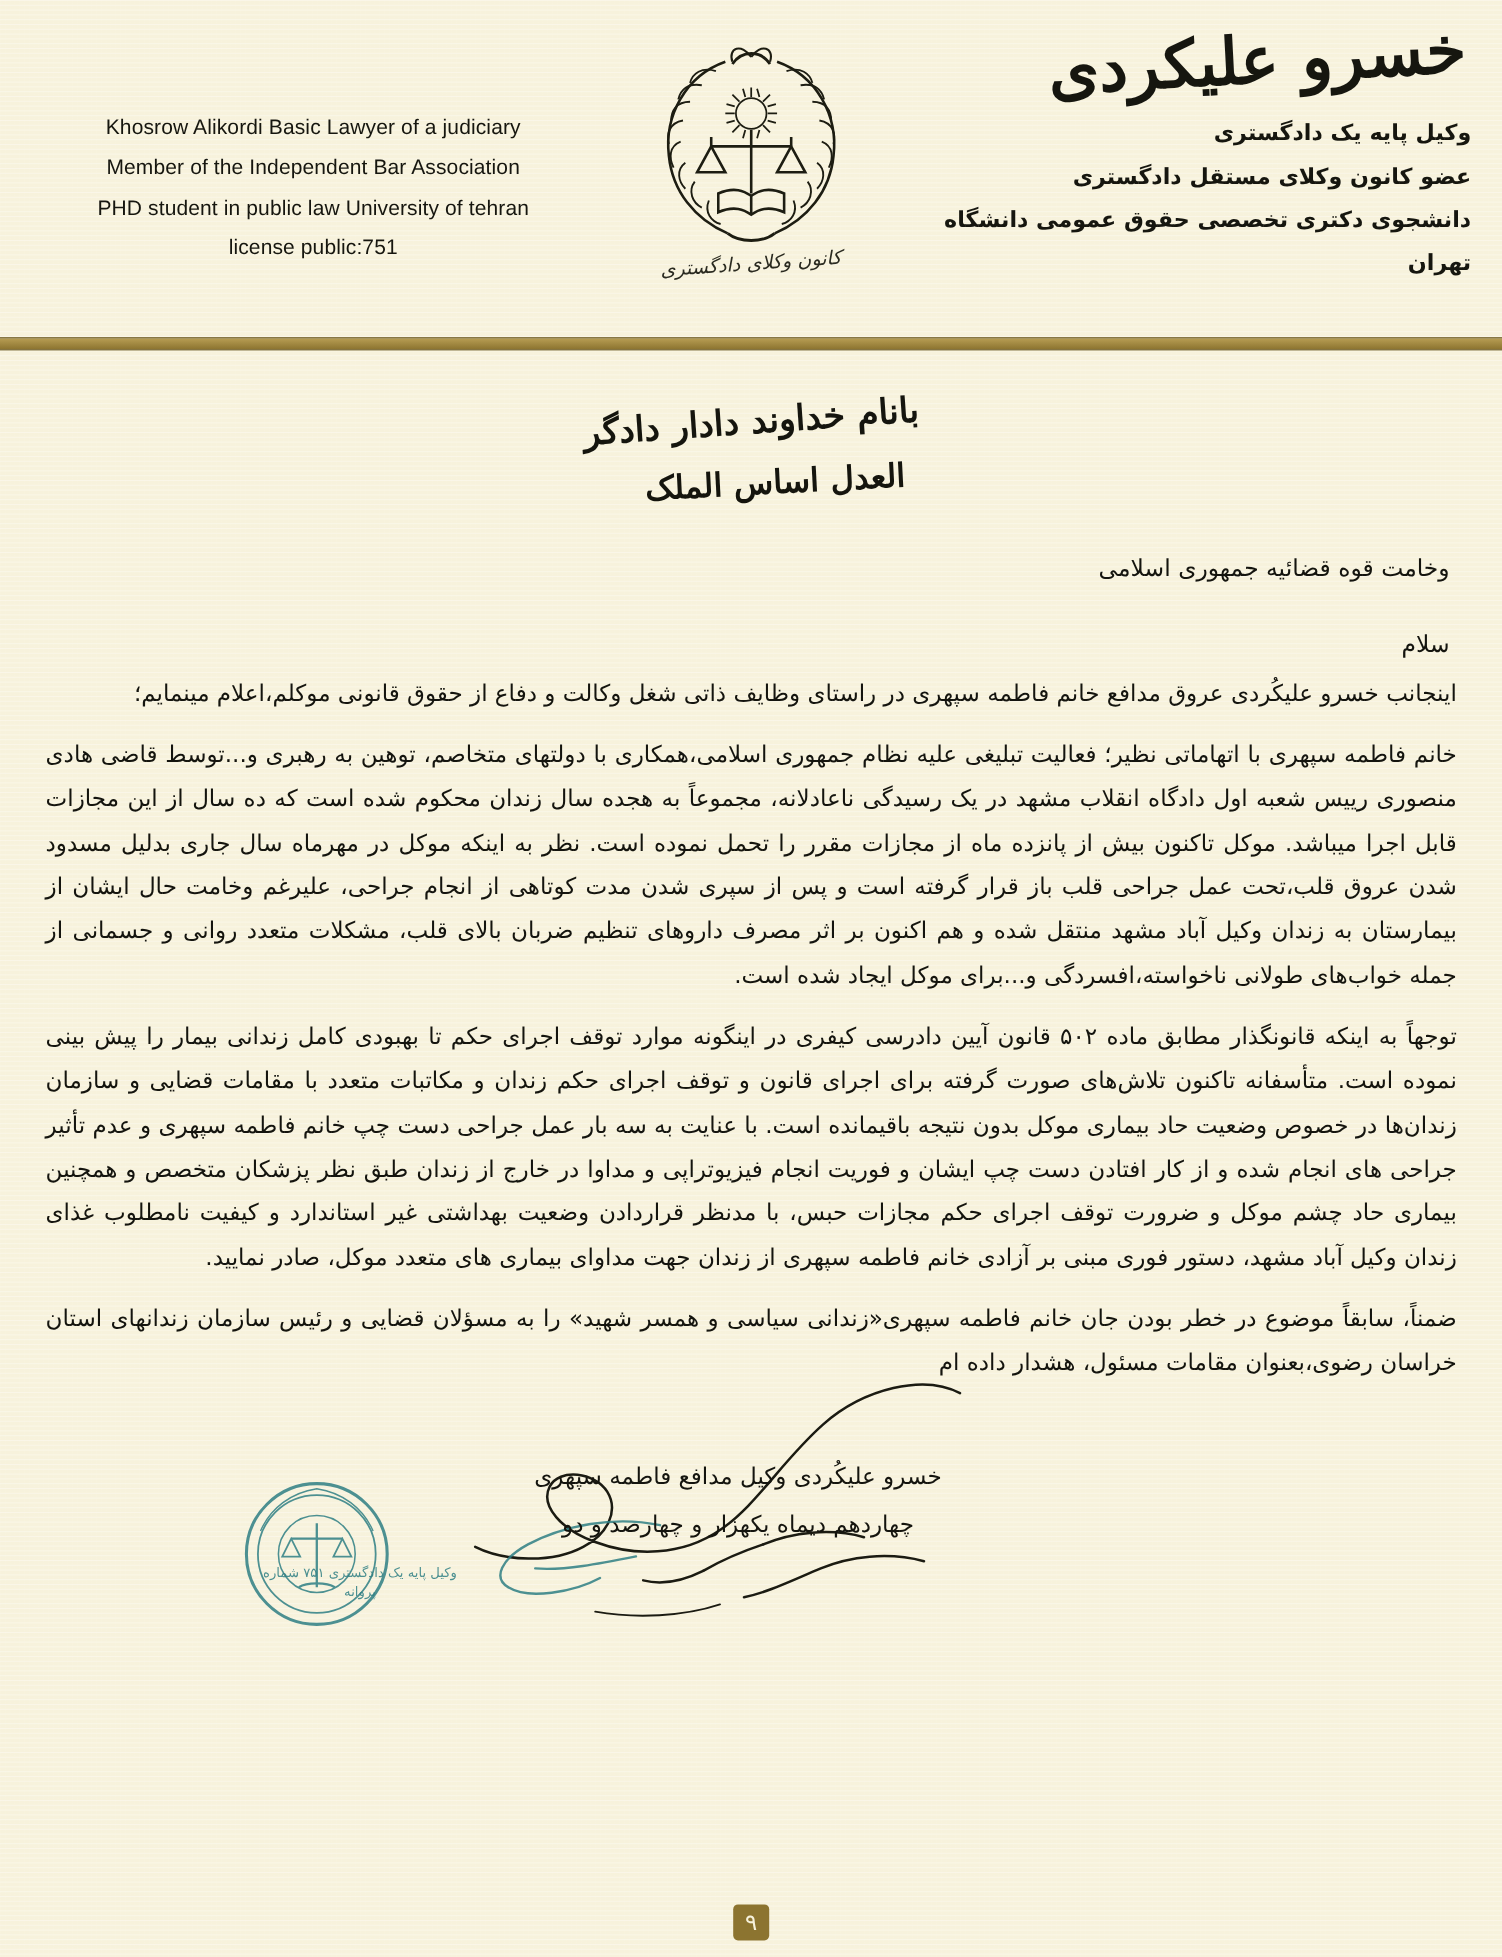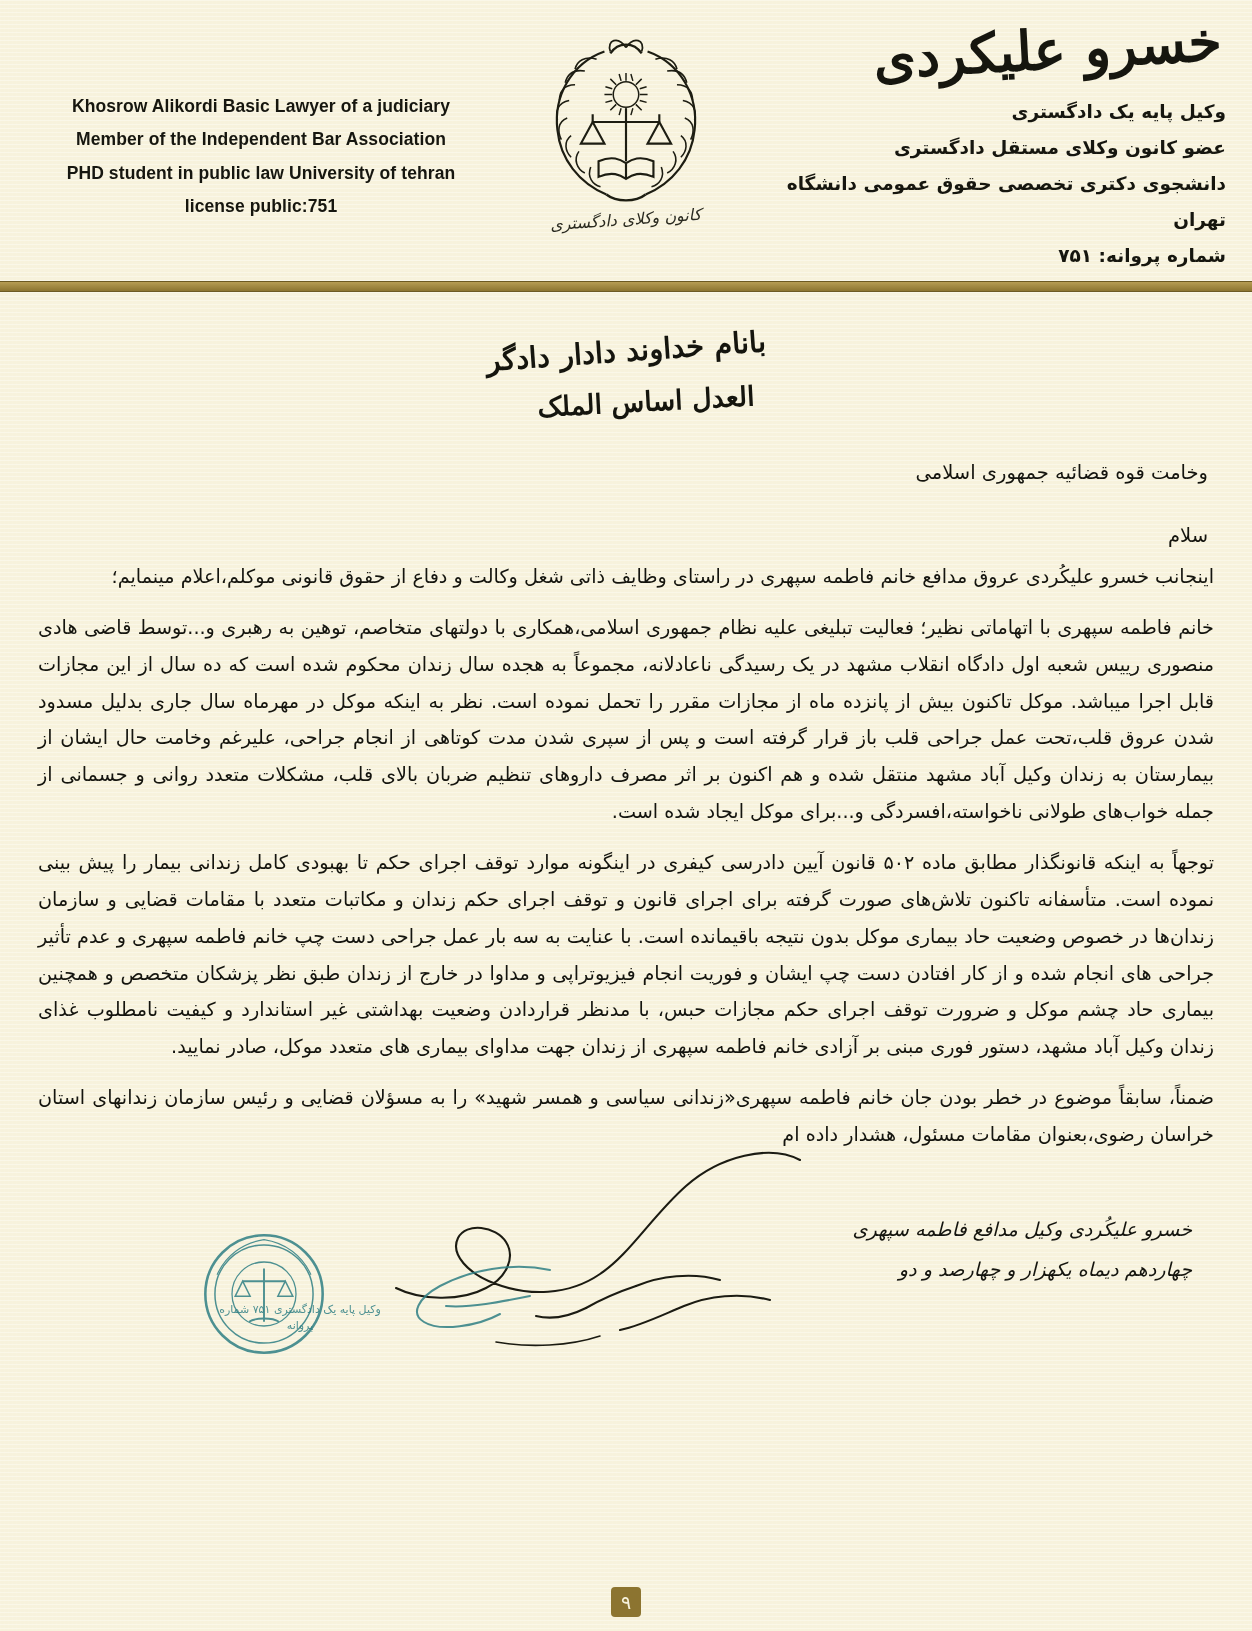--- a/index.html
+++ b/index.html
@@ -32,21 +32,21 @@
     padding: 18px 26px 0 26px;
     box-sizing: border-box;
   }
   .lh-left {
     width: 470px;
     text-align: center;
     padding-top: 72px;
   }
   .lh-left div {
     font-family: "Liberation Sans", sans-serif;
-    font-weight: bold;
+    font-weight: normal;
     font-size: 17.5px;
     color: #16160f;
     line-height: 1.9;
     letter-spacing: 0.1px;
   }
   .lh-center {
     width: 250px;
     display: flex;
     flex-direction: column;
     align-items: center;
@@ -147,25 +147,24 @@
   }
   
   .signoff {
     position: relative;
     direction: rtl;
     padding: 42px 38px 0 38px;
     height: 230px;
     box-sizing: border-box;
   }
   .sign-lines {
-    text-align: right;
+    text-align: center;
     padding-right: 22px;
     position: relative;
     z-index: 2;
-    font-style: italic;
   }
   .sign-lines div {
     font-family: "DejaVu Sans", sans-serif;
     font-size: 19.2px;
     color: #14140e;
     line-height: 2.1;
   }
   .sig-wrap {
     position: absolute;
     left: 300px;
@@ -280,21 +279,20 @@
         </g>
       </svg>
       <div class="stamp-text">کانون وکلای دادگستری</div>
     </div>
 
     <div class="lh-right">
       <div class="name-script">خسرو علیکردی</div>
       <div class="fa-line">وکیل پایه یک دادگستری</div>
       <div class="fa-line">عضو کانون وکلای مستقل دادگستری</div>
       <div class="fa-line">دانشجوی دکتری تخصصی حقوق عمومی دانشگاه تهران</div>
-      <div class="fa-line">شماره پروانه: ۷۵۱</div>
     </div>
   </div>
 
   <div class="rule"></div>
 
   <div class="content">
 
     <div class="basmala">
       <div class="l1">بانام خداوند دادار دادگر</div>
       <div class="l2">العدل اساس الملک</div>

